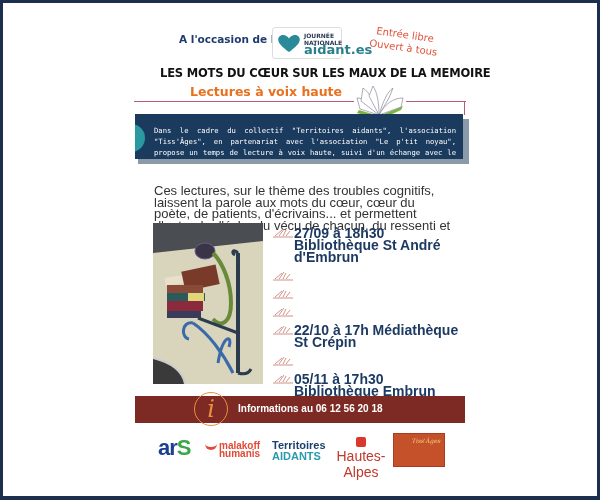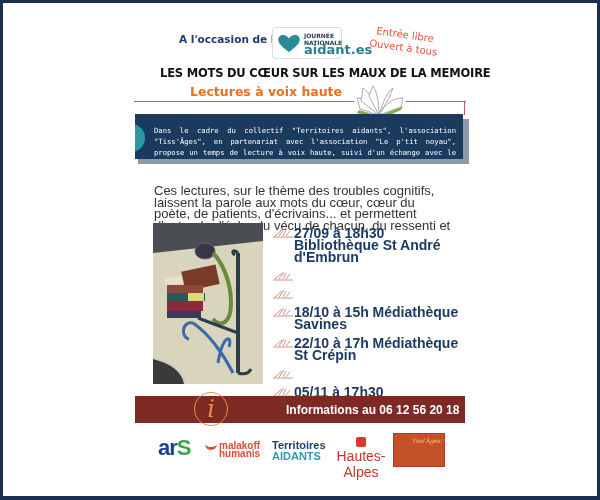--- a/index.html
+++ b/index.html
@@ -24,21 +24,21 @@
   .intro-text { position: absolute; left: 19px; top: 11px; width: 302px; color: #fff; font-family: "DejaVu Sans Mono", monospace; font-size: 7.2px; line-height: 11px; text-align: justify; }
   .desc { position: absolute; left: 154px; top: 185px; width: 300px; color: #333; font-size: 13px; line-height: 11.5px; }
   .photo { position: absolute; left: 153px; top: 223px; width: 110px; height: 161px; background: #d8d4c0; overflow: hidden; }
   .events { position: absolute; left: 272px; top: 227px; width: 200px; }
   .event { display: flex; align-items: flex-start; font-size: 14px; font-weight: bold; color: #1d3a62; line-height: 12px; margin-bottom: 7px; }
   .event .ev-icon { flex: 0 0 22px; width: 22px; height: 10px; margin-top: 1px; }
   .event .ev-text { flex: 1; }
   .info-bar { position: absolute; left: 135px; top: 396px; width: 330px; height: 27px; background: #7e2a24; }
   .info-circle { position: absolute; left: 194px; top: 392px; width: 34px; height: 34px; border-radius: 50%; border: 1.5px solid #e89040; }
   .info-glyph { position: absolute; left: 0; top: 2px; width: 100%; text-align: center; color: #e89040; font-family: "DejaVu Serif", serif; font-style: italic; font-size: 24px; line-height: 28px; }
-  .info-text { position: absolute; left: 238px; top: 403px; color: #fff; font-weight: bold; font-size: 12px; margin-left: 48px; }
+  .info-text { position: absolute; left: 238px; top: 403px; color: #fff; font-weight: bold; font-size: 10px; }
   .logos { position: absolute; left: 150px; top: 433px; width: 310px; height: 38px; }
   .logo { position: absolute; top: 0; height: 38px; }
   .ars { left: 0; width: 50px; }
   .ars .txt { position: absolute; left: 8px; top: 2px; font-size: 22px; font-weight: bold; color: #1b3f92; letter-spacing: -1px; }
   .ars .txt span { color: #3aa64a; }
   .malakoff { left: 55px; width: 60px; }
   .malakoff .mk { position: absolute; left: 0; top: 11px; width: 12px; height: 6px; border-bottom: 3px solid #e04a36; border-radius: 0 0 8px 8px; }
   .malakoff .t { position: absolute; left: 14px; top: 9px; font-size: 10px; line-height: 8px; font-weight: bold; color: #e04a36; }
   .territoires { left: 122px; width: 55px; }
   .territoires .t1 { font-size: 11px; color: #1b3f6e; font-weight: bold; margin-top: 7px; line-height: 11px; }
@@ -137,21 +137,20 @@
   </div>
   <div class="event">
     <svg class="ev-icon" viewBox="0 0 22 10">
         <path d="M1 9 L21 9 M3 8 L10 2 M7 8 L12 1 M11 8 L14 2 M14 8 L18 3" stroke="#c5756a" stroke-width="0.8" fill="none"></path>
       </svg>
   </div>
   <div class="event">
     <svg class="ev-icon" viewBox="0 0 22 10">
         <path d="M1 9 L21 9 M3 8 L10 2 M7 8 L12 1 M11 8 L14 2 M14 8 L18 3" stroke="#c5756a" stroke-width="0.8" fill="none"></path>
       </svg>
-    <span class="ev-text">18/10 à 15h Médiathèque Savines</span>
   </div>
   <div class="event">
     <svg class="ev-icon" viewBox="0 0 22 10">
         <path d="M1 9 L21 9 M3 8 L10 2 M7 8 L12 1 M11 8 L14 2 M14 8 L18 3" stroke="#c5756a" stroke-width="0.8" fill="none"></path>
       </svg>
     <span class="ev-text">22/10 à 17h Médiathèque St Crépin</span>
   </div>
   <div class="event">
     <svg class="ev-icon" viewBox="0 0 22 10">
         <path d="M1 9 L21 9 M3 8 L10 2 M7 8 L12 1 M11 8 L14 2 M14 8 L18 3" stroke="#c5756a" stroke-width="0.8" fill="none"></path>

